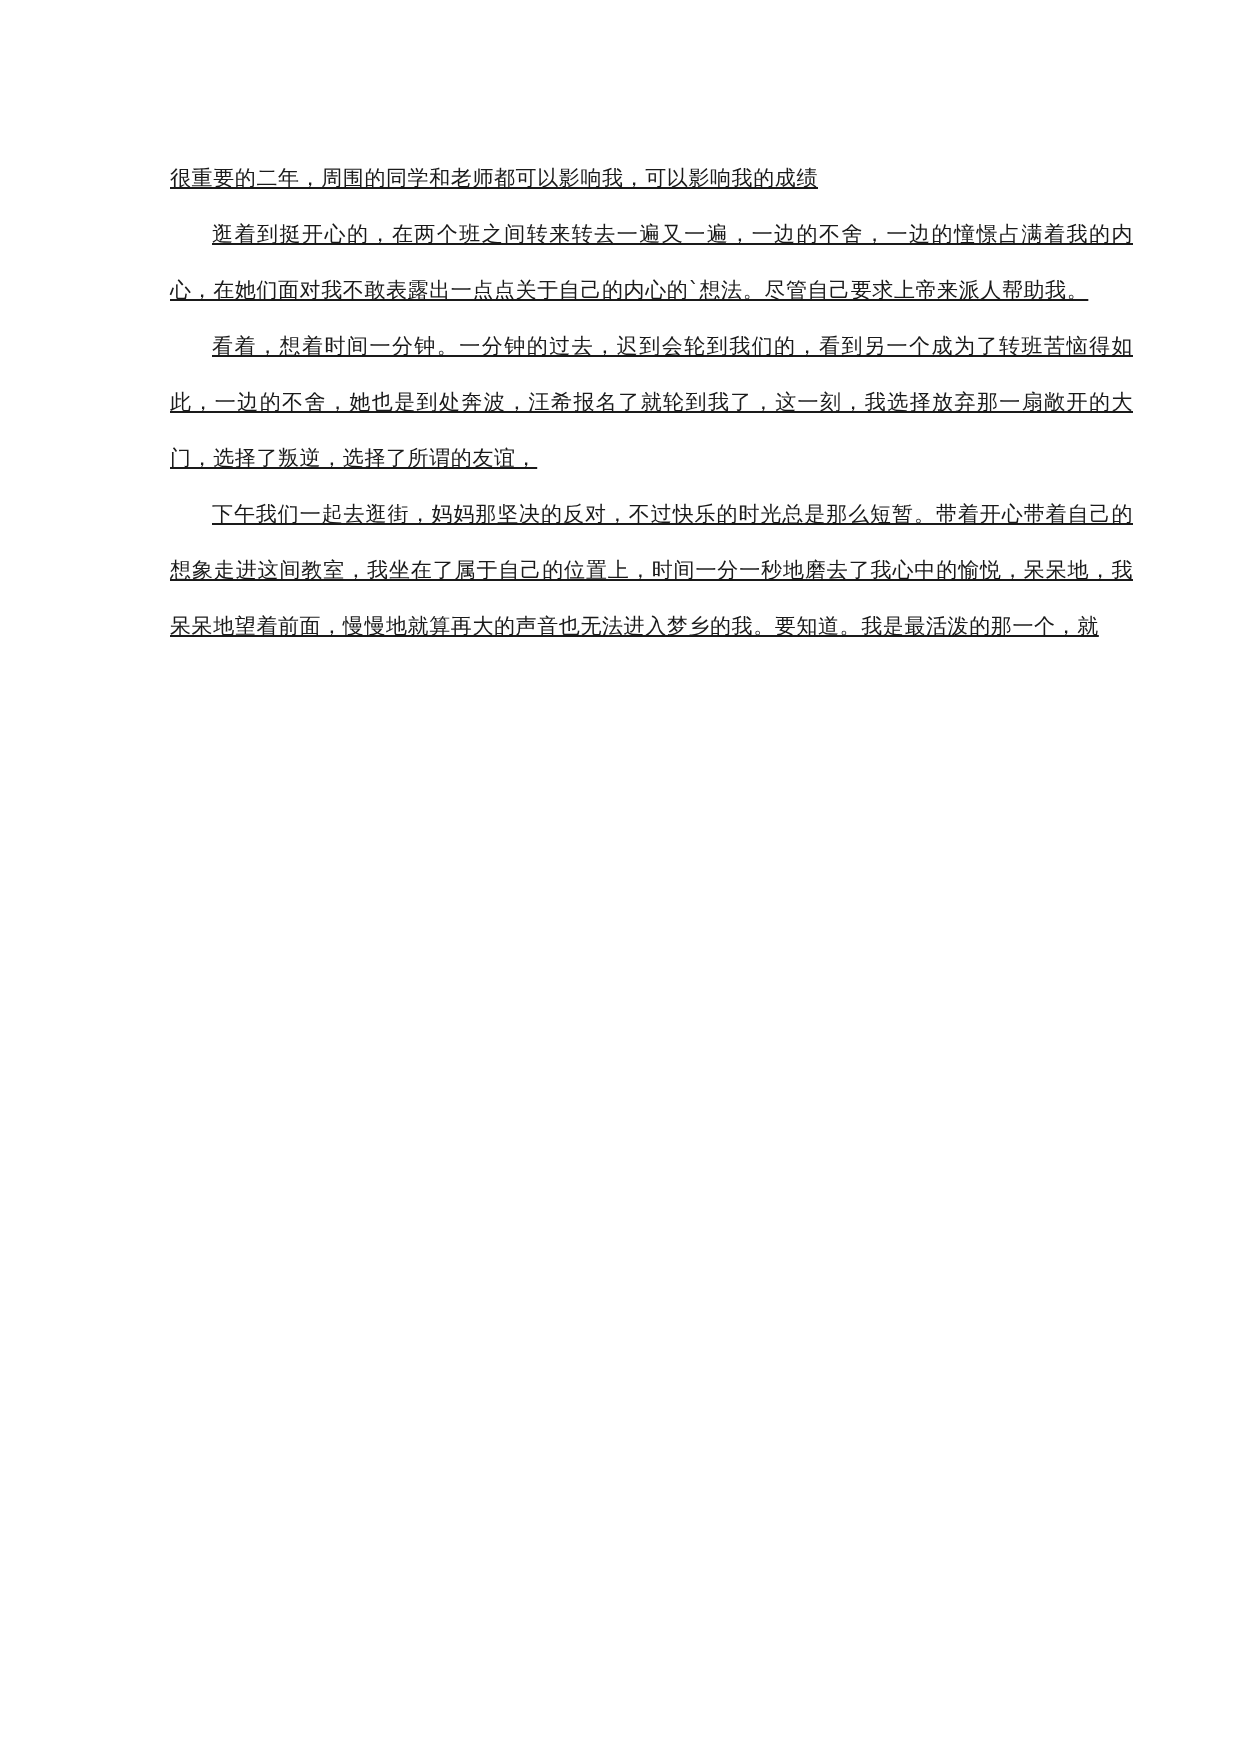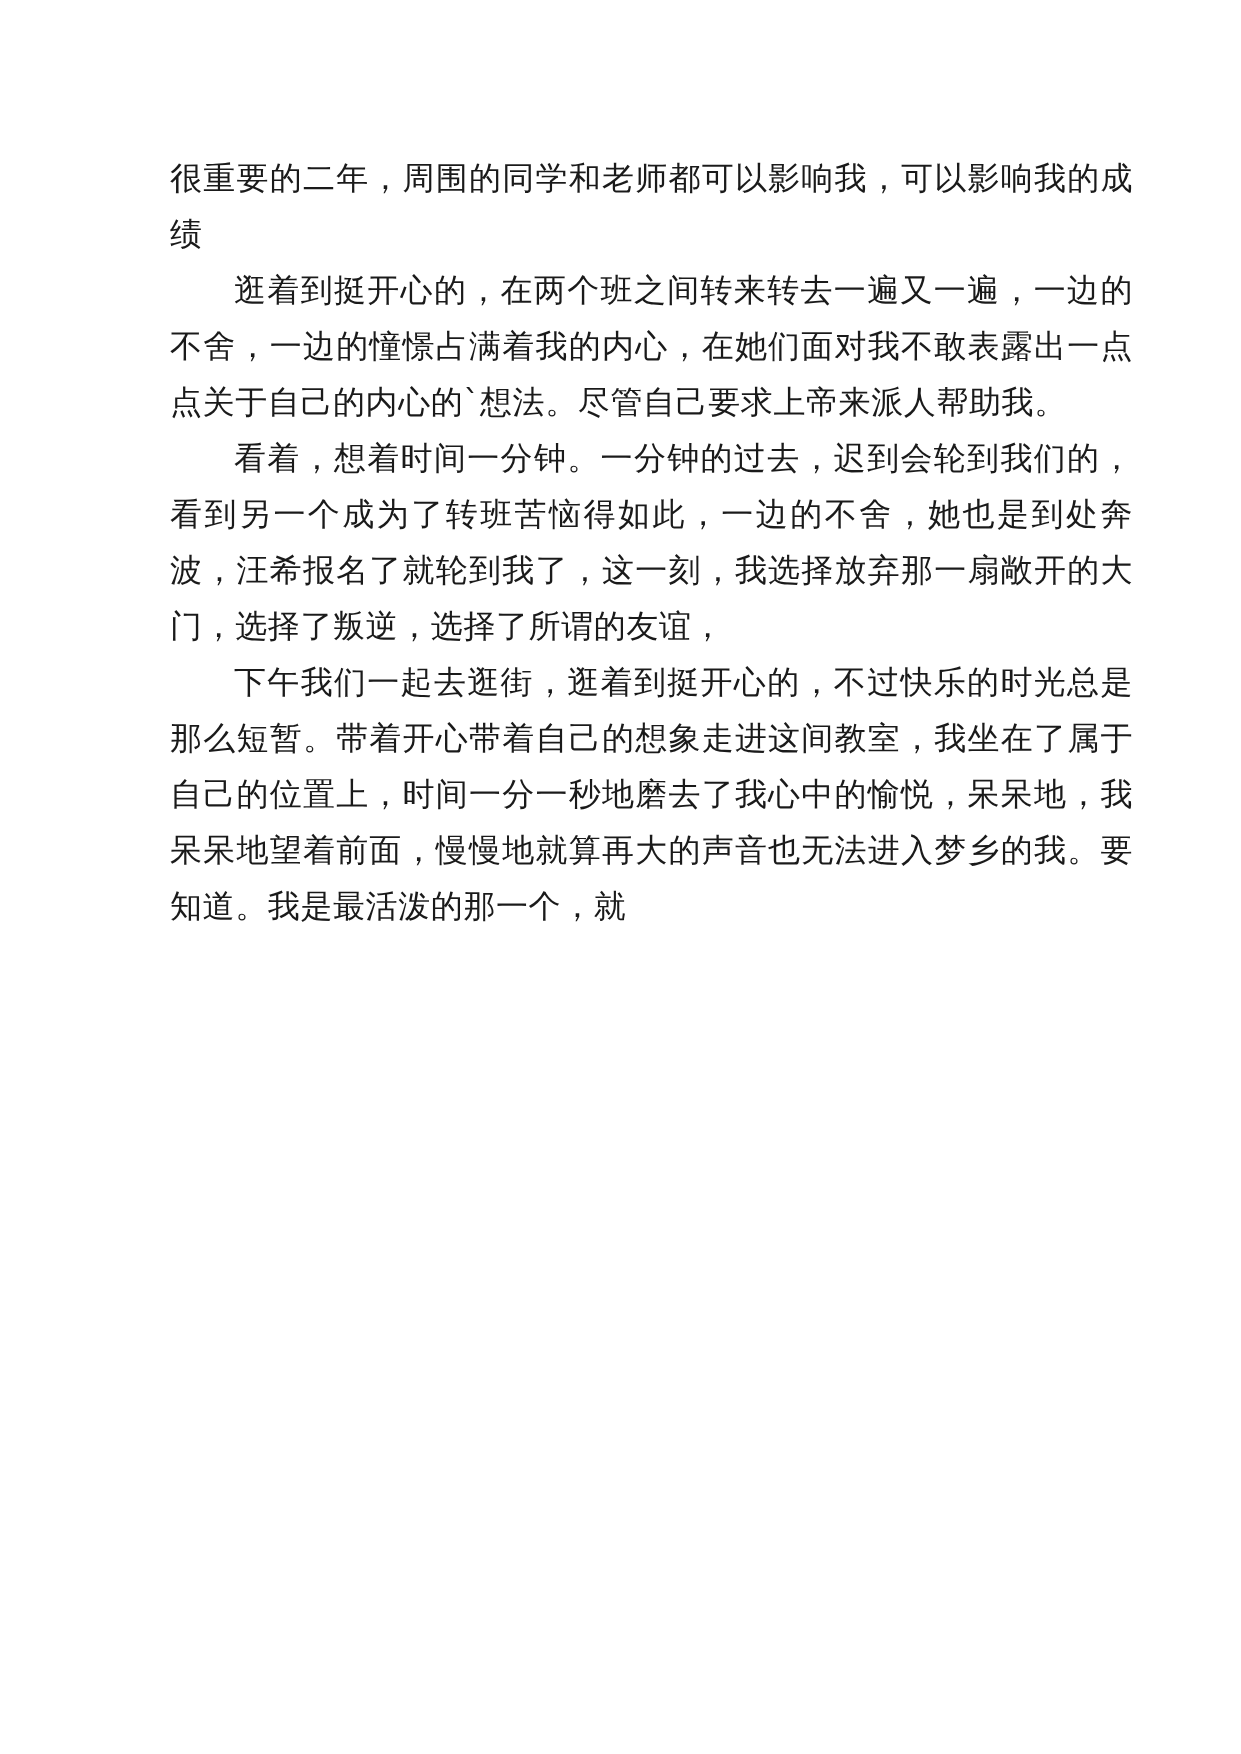--- a/index.html
+++ b/index.html
@@ -15,38 +15,39 @@
     overflow: hidden;
   }
   .page {
     box-sizing: border-box;
     width: 1241px;
     height: 1754px;
     padding: 150px 108px 100px 170px;
     background: #ffffff;
   }
   .doc-body {
-    font-size: 32px;
+    font-size: 21px;
     line-height: 56px;
     letter-spacing: 0.6px;
     color: #1a1a1a;
     text-align: justify;
     text-justify: inter-character;
+    text-decoration: underline;
   }
   .para {
     margin: 0 0 0 0;
     text-indent: 0;
   }
   .para.indent {
     text-indent: 2em;
   }
 </style>
 </head>
 <body>
 
 <div class="page">
   <div class="doc-body">
     <p class="para">很重要的二年，周围的同学和老师都可以影响我，可以影响我的成绩</p>
     <p class="para indent">逛着到挺开心的，在两个班之间转来转去一遍又一遍，一边的不舍，一边的憧憬占满着我的内心，在她们面对我不敢表露出一点点关于自己的内心的`想法。尽管自己要求上帝来派人帮助我。</p>
     <p class="para indent">看着，想着时间一分钟。一分钟的过去，迟到会轮到我们的，看到另一个成为了转班苦恼得如此，一边的不舍，她也是到处奔波，汪希报名了就轮到我了，这一刻，我选择放弃那一扇敞开的大门，选择了叛逆，选择了所谓的友谊，</p>
-    <p class="para indent">下午我们一起去逛街，逛着到挺开心的，不过快乐的时光总是那么短暂。带着开心带着自己的想象走进这间教室，我坐在了属于自己的位置上，时间一分一秒地磨去了我心中的愉悦，呆呆地，我呆呆地望着前面，慢慢地就算再大的声音也无法进入梦乡的我。要知道。我是最活泼的那一个，就</p>
+    <p class="para indent">下午我们一起去逛街，妈妈那坚决的反对，不过快乐的时光总是那么短暂。带着开心带着自己的想象走进这间教室，我坐在了属于自己的位置上，时间一分一秒地磨去了我心中的愉悦，呆呆地，我呆呆地望着前面，慢慢地就算再大的声音也无法进入梦乡的我。要知道。我是最活泼的那一个，就</p>
   </div>
 </div>
 
 </body></html>

